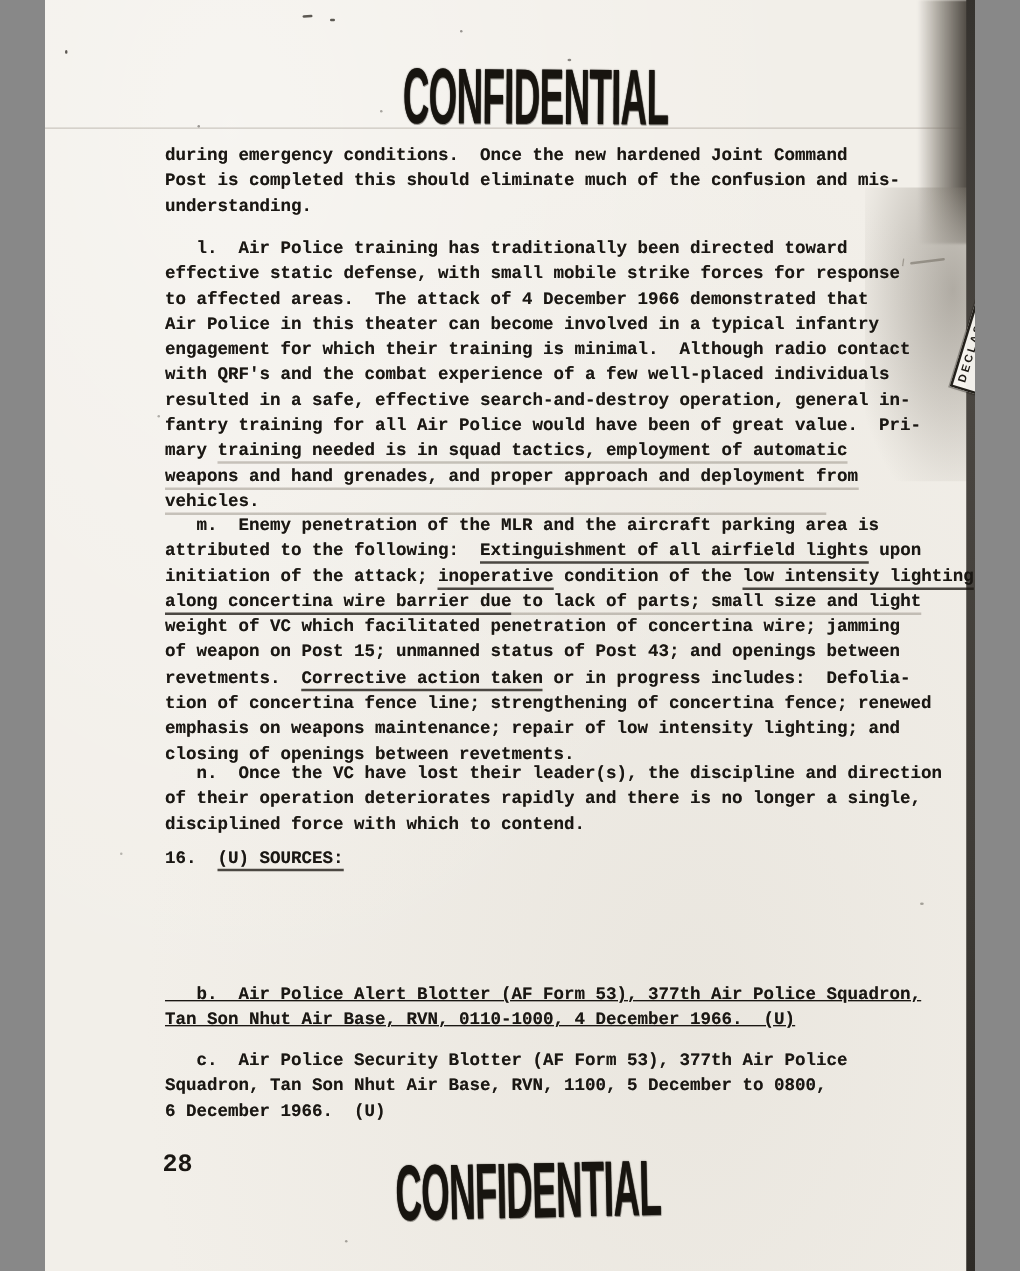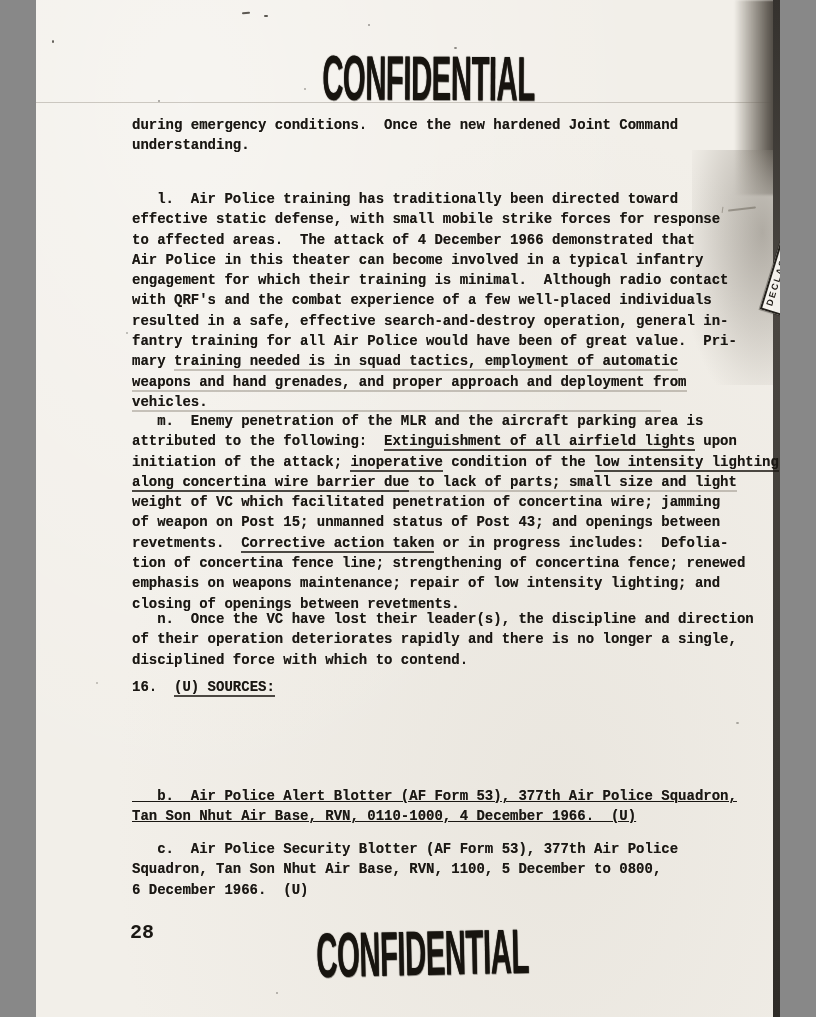--- a/index.html
+++ b/index.html
@@ -153,21 +153,21 @@
         <span class="hand">944503</span>
       </div>
       <div class="row3">
         <span class="by">By</span>
         <span class="init">TN</span>
         <span class="nara">NARA, Date</span>
       </div>
     </div>
   </div>
 
-  <div class="para p-intro"><div><span>during emergency conditions.  Once the new hardened Joint Command</span></div><div><span>understanding.</span></div></div>
+  <div class="para p-intro"><div><span>during emergency conditions.  Once the new hardened Joint Command</span></div><div><span>Post is completed this should eliminate much of the confusion and mis-</span></div><div><span>understanding.</span></div></div>
   <div class="para p-l"><div><span>   l.  Air Police training has traditionally been directed toward</span></div><div><span>effective static defense, with small mobile strike forces for response</span></div><div><span>to affected areas.  The attack of 4 December 1966 demonstrated that</span></div><div><span>Air Police in this theater can become involved in a typical infantry</span></div><div><span>engagement for which their training is minimal.  Although radio contact</span></div><div><span>with QRF's and the combat experience of a few well-placed individuals</span></div><div><span>resulted in a safe, effective search-and-destroy operation, general in-</span></div><div><span>fantry training for all Air Police would have been of great value.  Pri-</span></div><div><span>mary </span><span class="u-faint">training needed is in squad tactics, employment of automatic</span></div><div><span class="u-faint">weapons and hand grenades, and proper approach and deployment from</span></div><div><span class="u-faint">vehicles.</span><span class="u-faint">                                                      </span></div></div>
   <div class="para p-m"><div><span>   m.  Enemy penetration of the MLR and the aircraft parking area is</span></div><div><span>attributed to the following:  </span><span class="u-dark">Extinguishment of all airfield lights</span><span> upon</span></div><div><span>initiation of the attack; </span><span class="u-dark">inoperative</span><span> condition of the </span><span class="u-dark">low intensity lighting</span></div><div><span class="u-dark">along concertina wire barrier due</span><span class="u-faint"> to lack of parts; </span><span class="u-faint">small size and light</span></div><div><span>weight of VC which facilitated penetration of concertina wire; jamming</span></div><div><span>of weapon on Post 15; unmanned status of Post 43; and openings between</span></div><div><span>revetments.  </span><span class="u-dark">Corrective action taken</span><span> or in progress includes:  Defolia-</span></div><div><span>tion of concertina fence line; strengthening of concertina fence; renewed</span></div><div><span>emphasis on weapons maintenance; repair of low intensity lighting; and</span></div><div><span>closing of openings between revetments.</span></div></div>
   <div class="para p-n"><div><span>   n.  Once the VC have lost their leader(s), the discipline and direction</span></div><div><span>of their operation deteriorates rapidly and there is no longer a single,</span></div><div><span>disciplined force with which to contend.</span></div></div>
   <div class="para p-sources"><div><span>16.  </span><span class="u-dark">(U) SOURCES:</span></div></div>
   <div class="para p-b"><div><span>   b.  Air Police Alert Blotter (AF Form 53), 377th Air Police Squadron,</span></div><div><span>Tan Son Nhut Air Base, RVN, 0110-1000, 4 December 1966.  (U)</span></div></div>
   <div class="para p-c"><div><span>   c.  Air Police Security Blotter (AF Form 53), 377th Air Police</span></div><div><span>Squadron, Tan Son Nhut Air Base, RVN, 1100, 5 December to 0800,</span></div><div><span>6 December 1966.  (U)</span></div></div>
 
   <div class="page-num">28</div>
 
 </div>

